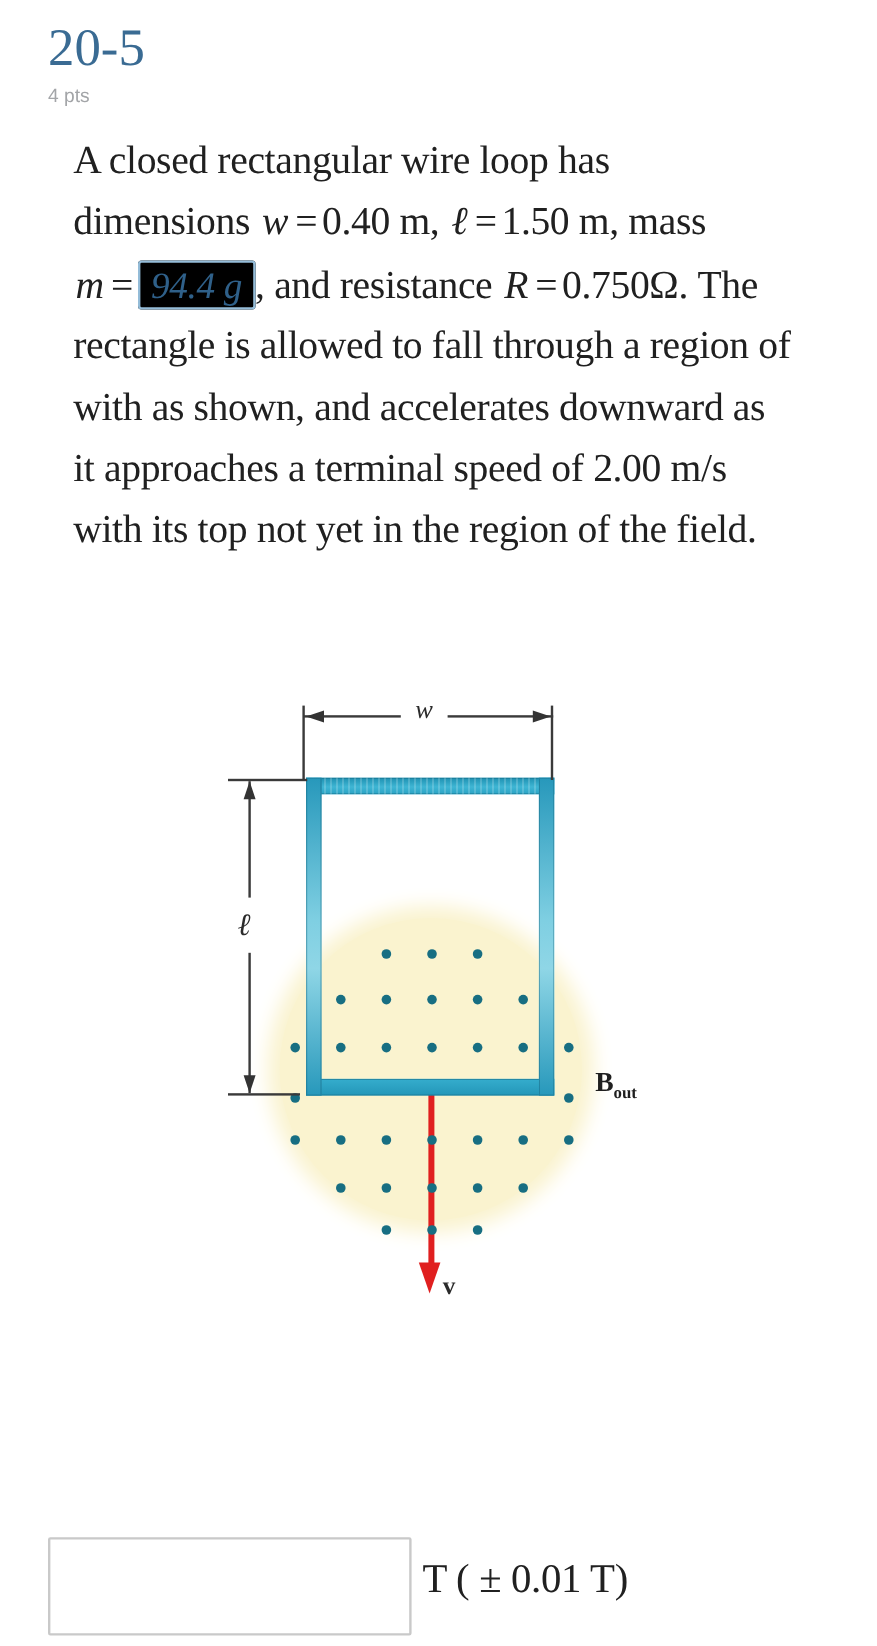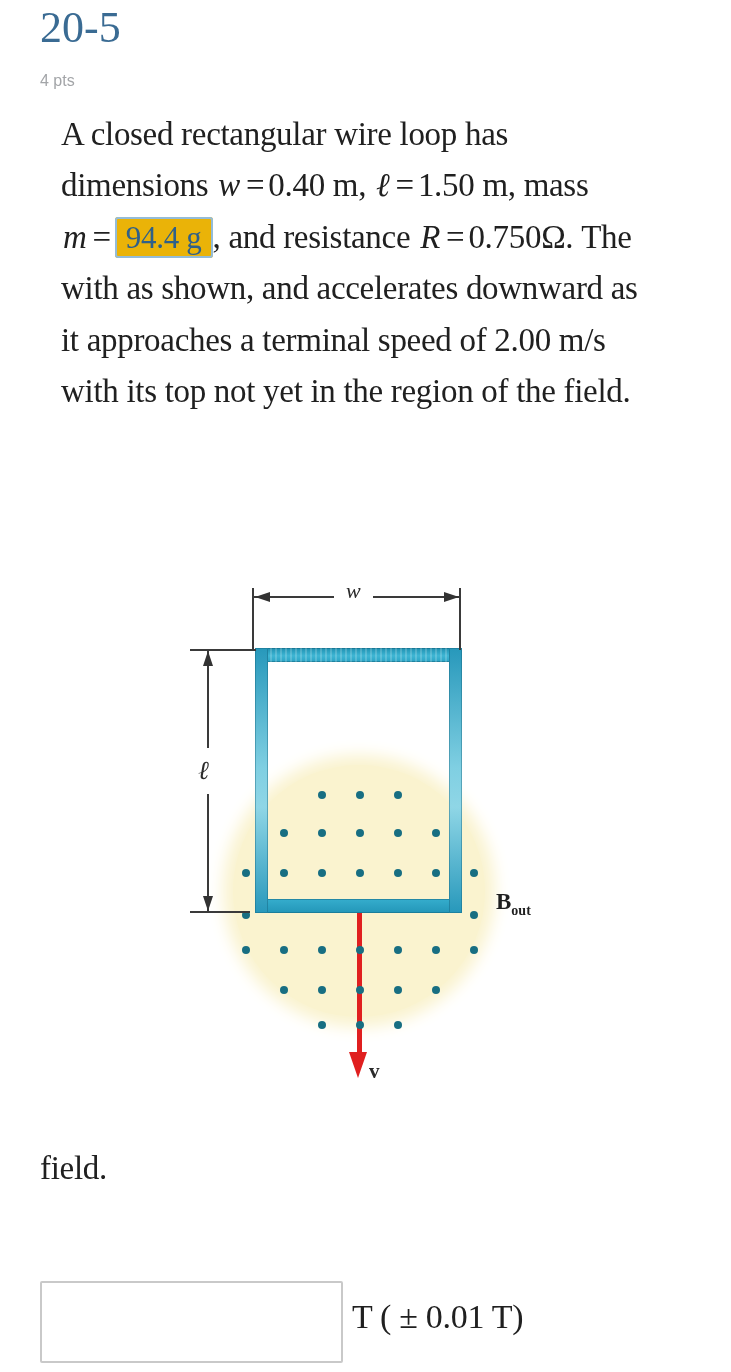--- a/index.html
+++ b/index.html
@@ -2,30 +2,30 @@
 <html><head>
 <meta charset="utf-8">
 <style>
   html,body{margin:0;padding:0;}
   body{
     width:731px;height:1372px;background:#ffffff;position:relative;overflow:hidden;
     font-family:"Liberation Serif","DejaVu Serif",serif;
   }
   .abs{position:absolute;}
   
-  .q-title{left:40px;top:4px;font-size:44px;line-height:1.1;color:#3a6b93;}
+  .q-title{left:40px;top:16px;font-size:44px;line-height:1.1;color:#3a6b93;}
   .q-pts{left:40px;top:72px;font-size:16px;color:#a3a5a8;font-family:"Liberation Sans",sans-serif;}
   
   #problem{left:40px;top:109px;}
   .p-line{height:51.4px;line-height:51.4px;white-space:nowrap;font-size:33px;letter-spacing:-0.3px;color:#202020;margin-left:21px;}
   .s-vi{font-style:italic;padding:0 2px;}
   .s-eq{padding:0 4px;}
   .s-boxed{
-    background:#eab308;border:2px solid #94bcd8;border-radius:3px;
-    color:#2f6089;padding:1px 9px;font-size:31px;
+    background:#000000;border:2px solid #94bcd8;border-radius:3px;
+    color:#2f6089;padding:1px 9px;font-size:31px;font-style:italic;
   }
   
   #figure{left:0;top:0;width:731px;height:1372px;pointer-events:none;}
   .field-circle{left:233px;top:765px;width:252px;height:252px;border-radius:50%;
     background:#faf3cf;box-shadow:0 0 16px 10px #faf3cf;}
   .dot{position:absolute;width:8px;height:8px;border-radius:50%;background:#176e82;z-index:3;}
   .loop-bar{z-index:4;}
   .loop-top{left:255px;top:648px;width:207px;height:14px;
     background:linear-gradient(180deg,#1d8fb0,#3fb6d4 55%,#2aa3c4);
     box-shadow:inset 0 0 0 1px rgba(15,95,120,.45);}
@@ -72,20 +72,21 @@
 </head>
 <body>
 
 <div class="abs q-title">20-5</div>
 <div class="abs q-pts">4 pts</div>
 
 <div class="abs" id="problem">
     <div class="p-line"><span>A closed rectangular wire loop has</span></div>
     <div class="p-line"><span>dimensions </span><span class="s-vi">w</span><span class="s-eq">=</span><span>0.40 m, </span><span class="s-vi">ℓ</span><span class="s-eq">=</span><span>1.50 m, mass</span></div>
     <div class="p-line"><span class="s-vi">m</span><span class="s-eq">=</span><span class="s-boxed">94.4 g</span><span>, and resistance </span><span class="s-vi">R</span><span class="s-eq">=</span><span>0.750Ω. The</span></div>
+    <div class="p-line"><span>rectangle is allowed to fall through a region of</span></div>
     <div class="p-line"><span>with as shown, and accelerates downward as</span></div>
     <div class="p-line"><span>it approaches a terminal speed of 2.00 m/s</span></div>
     <div class="p-line"><span>with its top not yet in the region of the field.</span></div>
   </div>
 
 <div class="abs" id="figure">
   <div class="abs field-circle"></div>
 
   <div class="abs v-line"></div>
   <div class="abs tri v-head"></div>
@@ -142,17 +143,16 @@
   <div class="abs tri l-arrow-bottom"></div>
   <div class="abs dim l-tick-top"></div>
   <div class="abs dim l-tick-bottom"></div>
   <div class="abs l-label">ℓ</div>
 
   <div class="abs b-label"><span>B</span><sub>out</sub></div>
   <div class="abs v-label">v</div>
 </div>
 
 <div class="abs" id="question">
-  <div class="qu-line">field.</div>
 </div>
 
 <input class="abs answer-input" value="" style="">
 <div class="abs unit-label">T ( ± 0.01 T)</div>
 
 </body></html>

